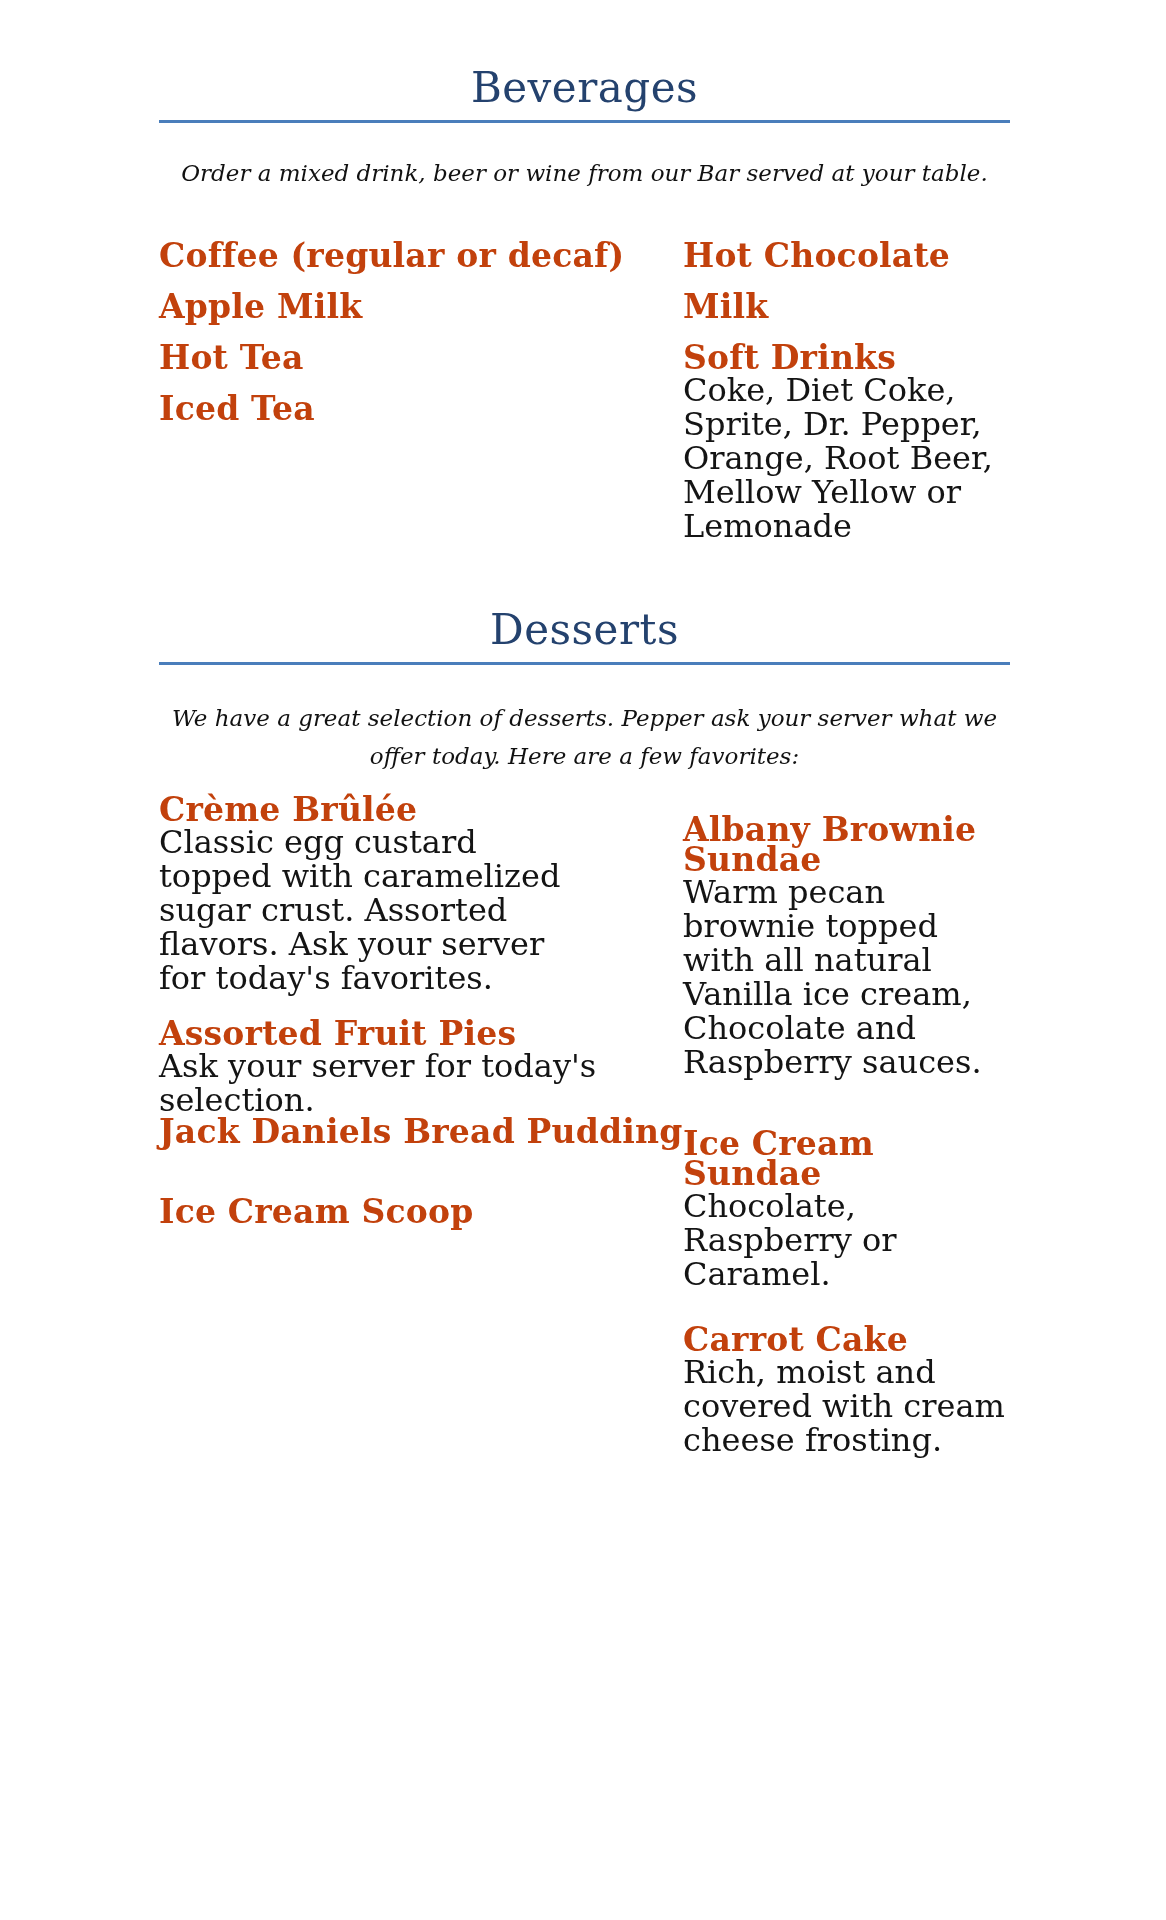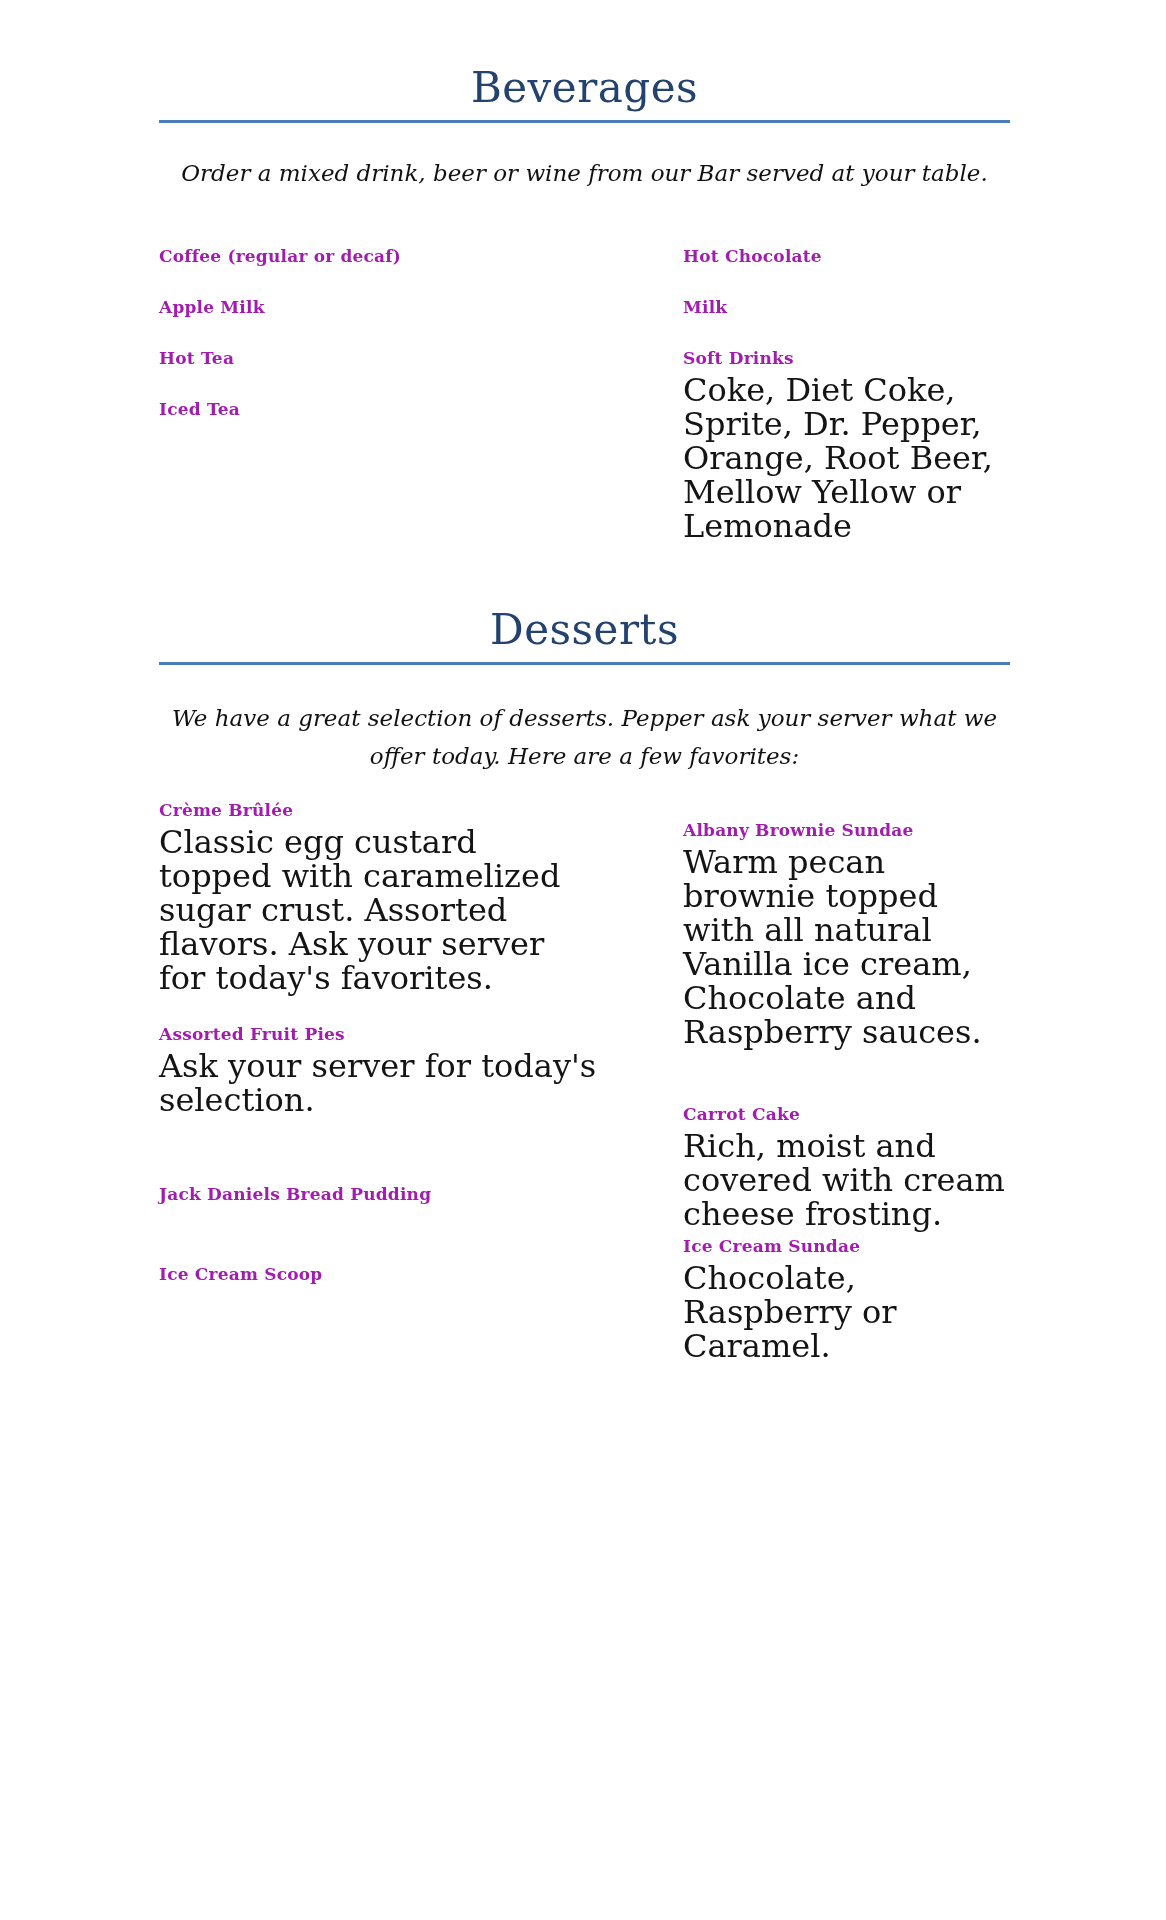--- a/index.html
+++ b/index.html
@@ -42,41 +42,41 @@
   .sec-beverages .intro { line-height: 32px; }
   .cols {
     display: grid;
     grid-template-columns: 524px 1fr;
     align-items: start;
   }
   .sec-beverages .cols { margin-top: 52px; }
   .sec-desserts  .cols { margin-top: 20px; }
   .menu-item { break-inside: avoid; }
   .item-name {
-    font-size: 17px;
+    font-size: 33px;
     line-height: 30px;
     font-weight: 700;
-    color: #a21caf;
+    color: #c2410c;
     letter-spacing: 0.2px;
   }
   .item-desc {
     font-size: 32px;
     line-height: 34px;
     color: #141414;
   }
   .col-left  .item-desc { max-width: 440px; }
   .col-right .item-desc { max-width: 470px; }
   
   .sec-beverages .menu-item { margin-bottom: 21px; }
   
   .sec-desserts .col-right { padding-top: 20px; }
   .mb-24 { margin-bottom: 24px; }
   .mb-34 { margin-bottom: 34px; }
   .mb-50 { margin-bottom: 50px; }
-  .mb-62 { margin-bottom: 62px; }
+  .mb-62 { }
   .sec-desserts { margin-top: 42px; }
 </style>
 </head>
 <body>
 
 <div class="page">
 
   <section class="sec-beverages">
     <h1 class="section-title">Beverages</h1>
     <hr class="rule">
@@ -134,25 +134,25 @@
         <div class="menu-item">
           <div class="item-name">Ice Cream Scoop</div>
         </div>
       </div>
 
       <div class="col-right">
         <div class="menu-item mb-50">
           <div class="item-name">Albany Brownie Sundae</div>
           <div class="item-desc">Warm pecan brownie topped with all natural Vanilla ice cream, Chocolate and Raspberry sauces.</div>
         </div>
+        <div class="menu-item mb-34">
+          <div class="item-name">Ice Cream Sundae</div>
+          <div class="item-desc">Chocolate, Raspberry or Caramel.</div>
+        </div>
         <div class="menu-item">
           <div class="item-name">Carrot Cake</div>
           <div class="item-desc">Rich, moist and covered with cream cheese frosting.</div>
-        </div>
-        <div class="menu-item mb-34">
-          <div class="item-name">Ice Cream Sundae</div>
-          <div class="item-desc">Chocolate, Raspberry or Caramel.</div>
         </div>
       </div>
     </div>
   </section>
 
 </div>
 
 </body></html>

